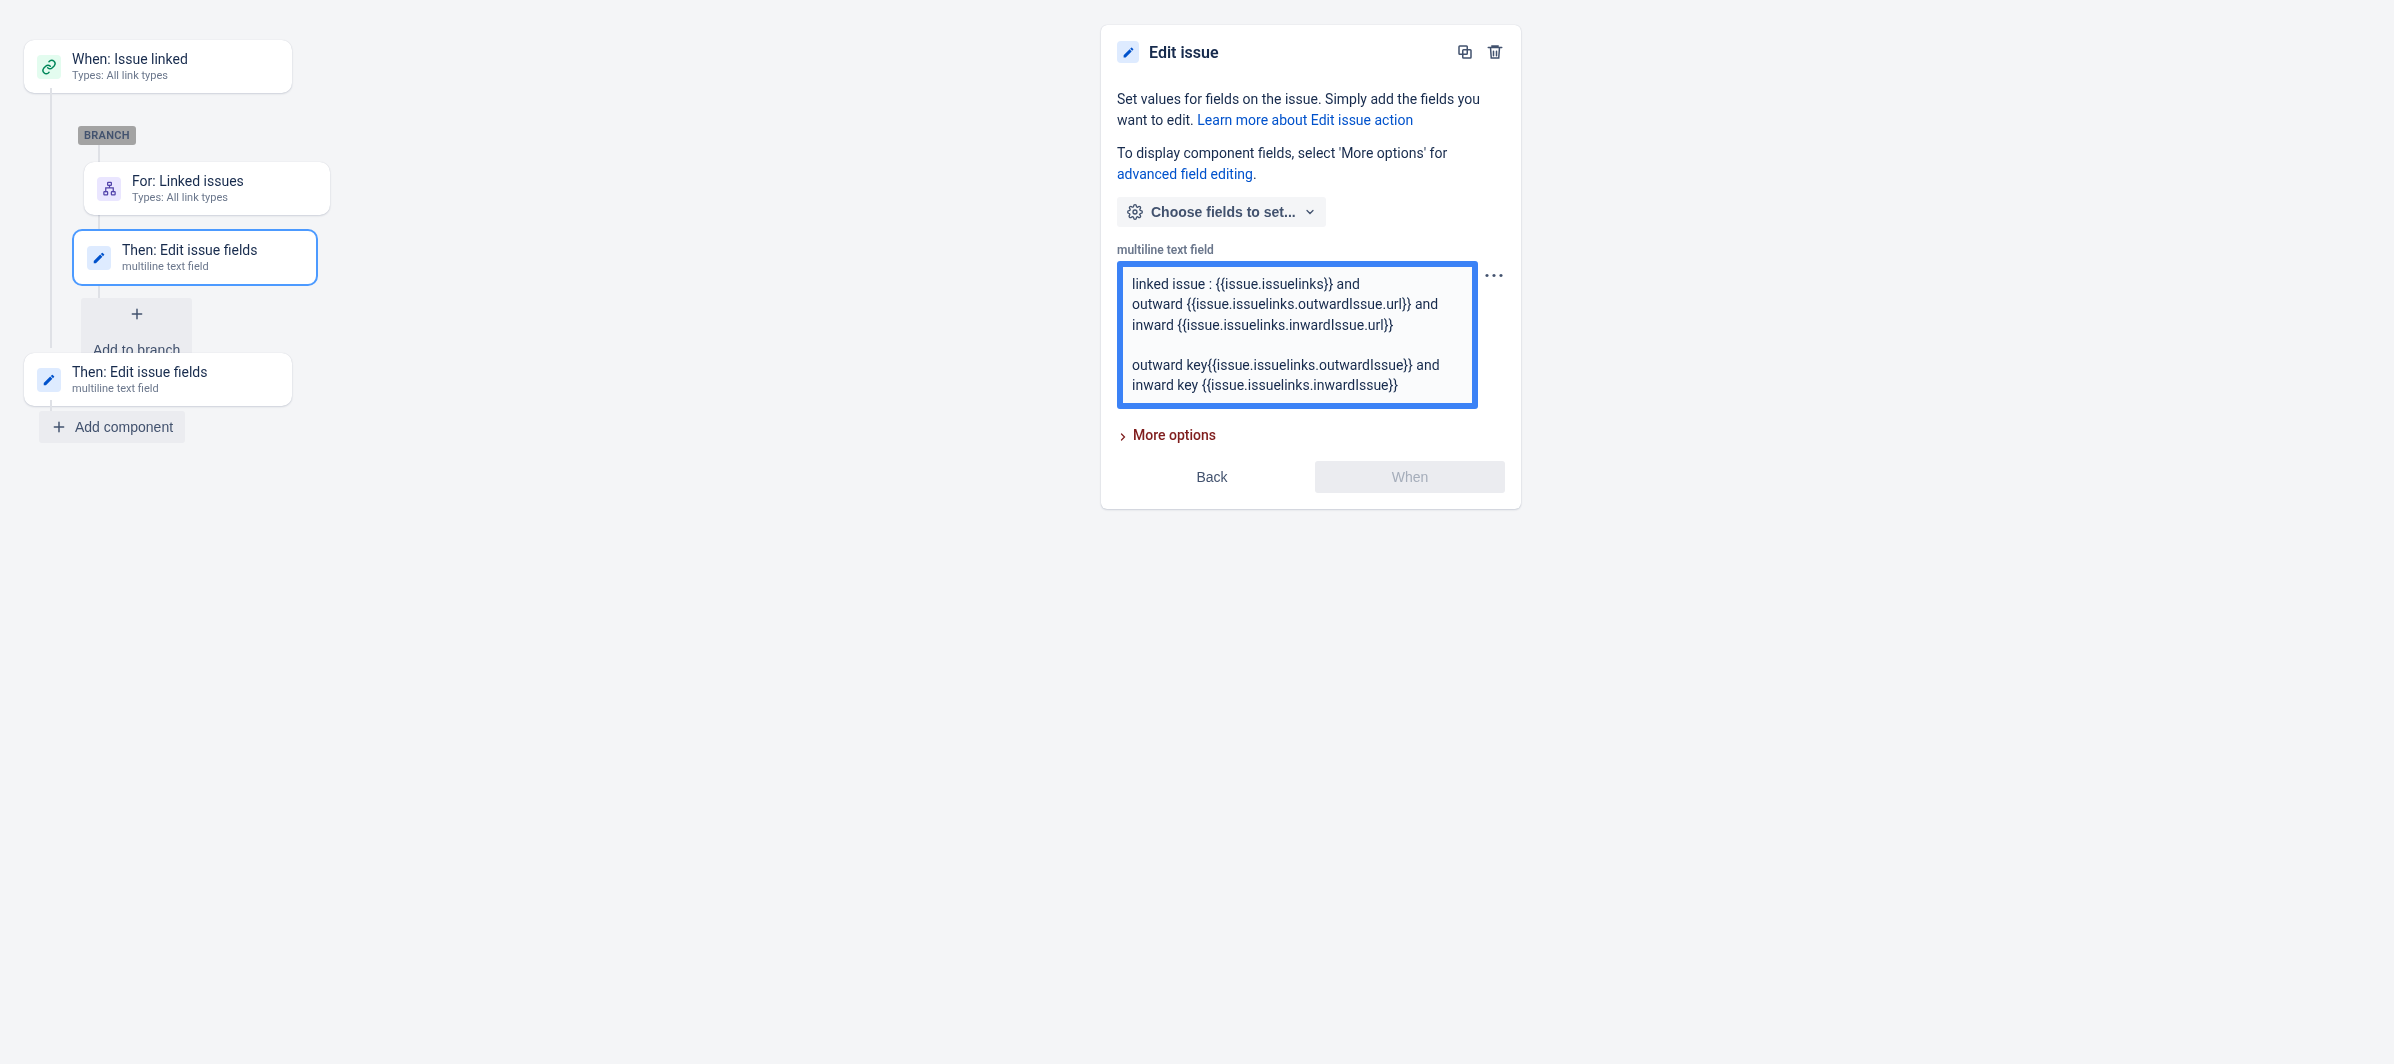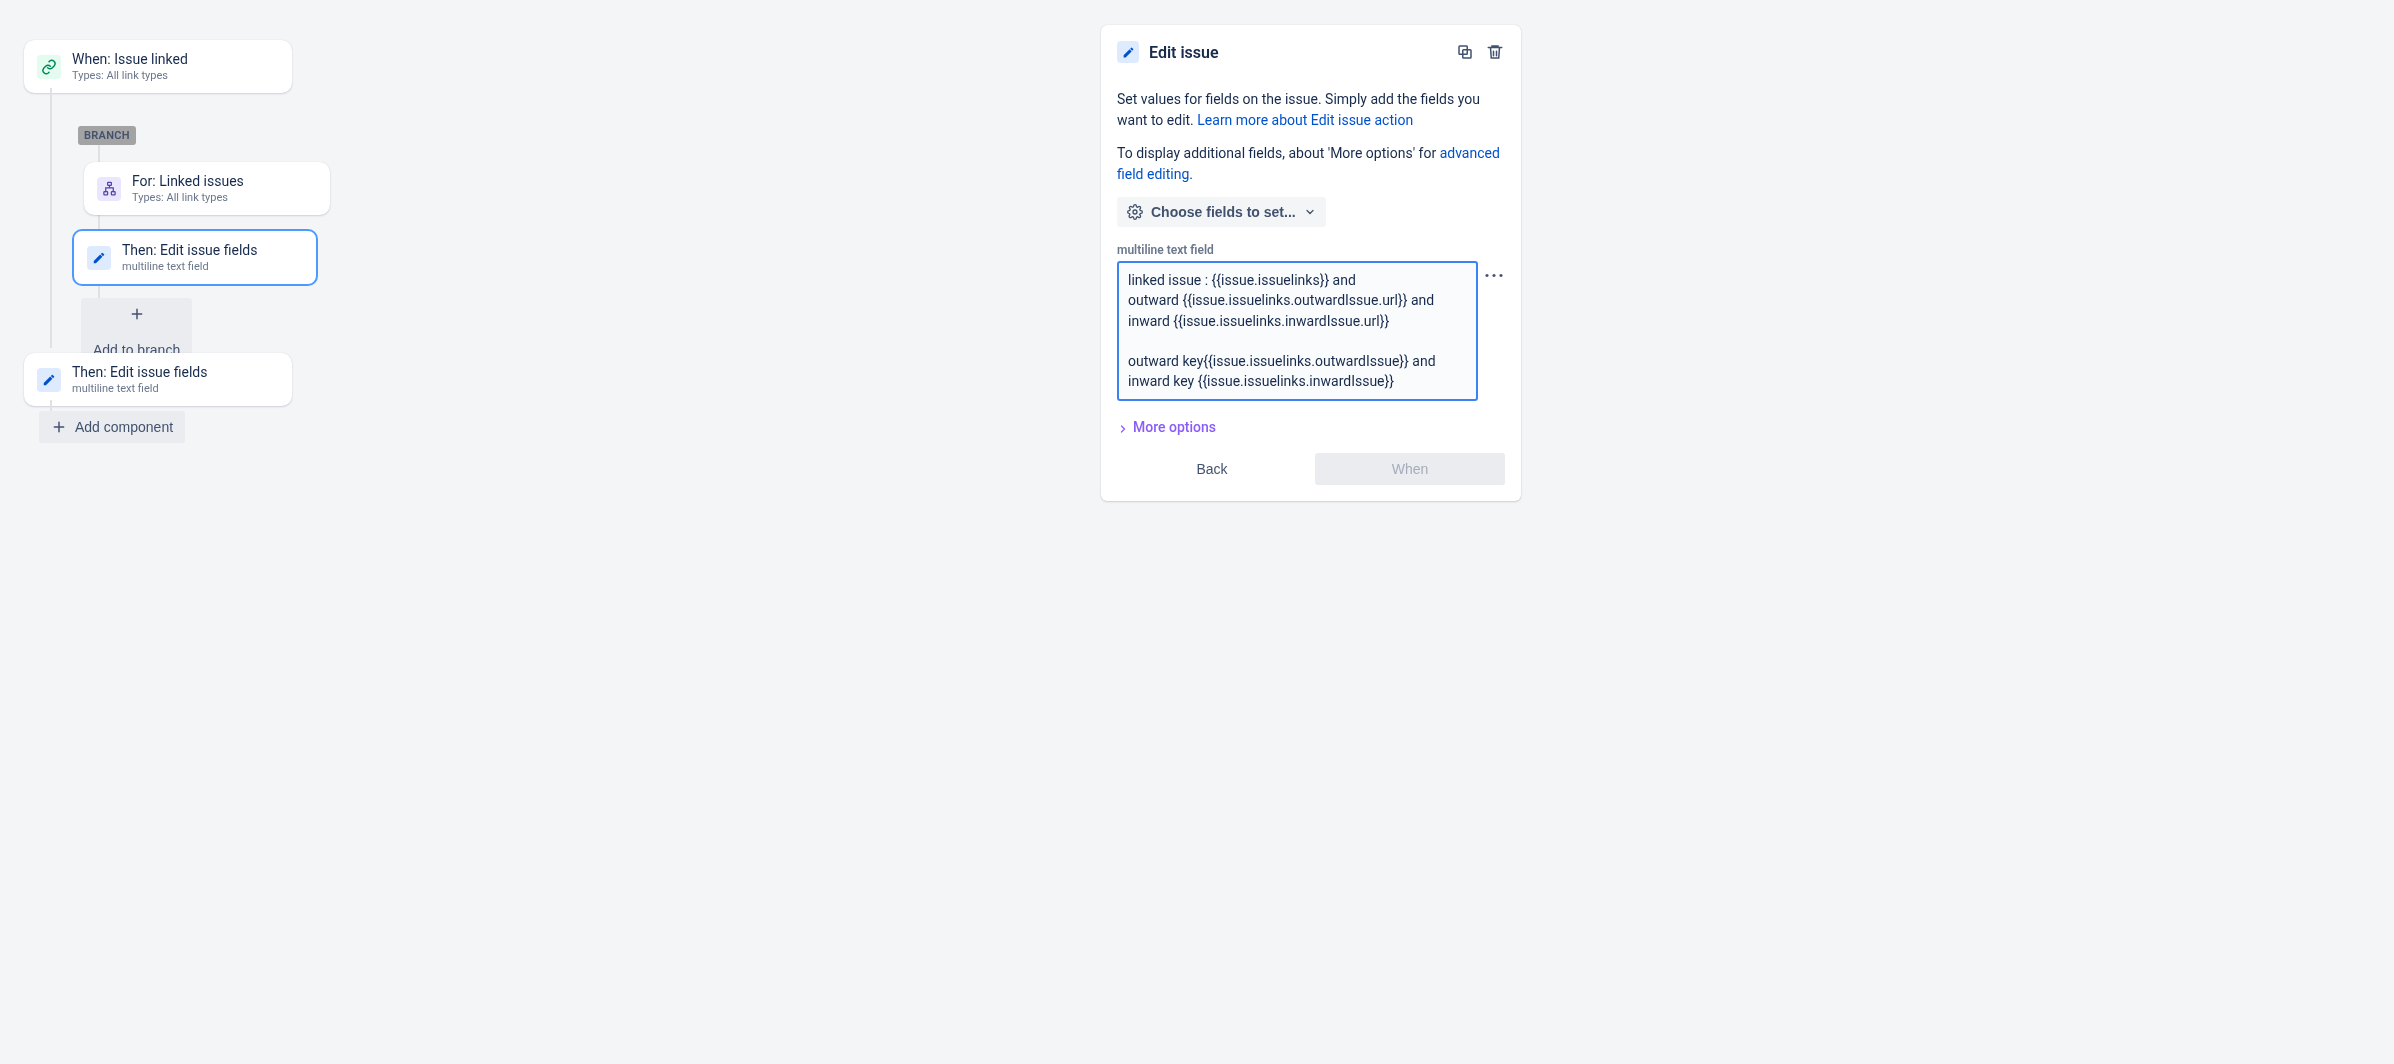--- a/index.html
+++ b/index.html
@@ -155,36 +155,36 @@
     padding:7px 10px;
     font-size:14px; font-weight:600; color:#42526e;
     cursor:pointer;
     margin-bottom:16px;
   }
 
   .field-label { font-size:12px; font-weight:600; color:#6b778c; margin-bottom:4px;}
   .field-row { display:flex; align-items:flex-start; gap:6px;}
   .field-textarea {
     flex:1;
-    border:2px solid #3b82f6;
+    border:6px solid #3b82f6;
     border-radius:3px;
     padding:7px 9px;
     font-size:14px;
     font-family:inherit;
     color:#172b4d;
     resize:none;
     line-height:1.45;
     min-height:90px;
     background:#fafbfc;
   }
   .more-dots { color:#42526e; cursor:pointer; padding:4px 0; font-size:20px; line-height:1; font-weight:700; letter-spacing:1px;}
 
   .more-options {
     display:flex; align-items:flex-end; gap:4px;
-    font-size:14px; color:#8b5cf6; font-weight:500;
+    font-size:14px; color:#7f1d1d; font-weight:500;
     margin-top:18px;
     cursor:pointer;
   }
 
   .panel-foot {
     display:flex; gap:8px; margin-top:18px;
   }
   .btn {
     flex:1;
     border:none;
@@ -307,21 +307,21 @@
           </svg>
       </div>
     </div>
   </div>
 
   <p class="panel-desc">
     <span>Set values for fields on the issue. Simply add the fields you want to edit. </span><a href="#" class="panel-link">Learn more about Edit issue action</a>
   </p>
 
   <p class="panel-desc">
-    <span>To display additional fields, about 'More options' for </span><a href="#" class="panel-link">advanced field editing</a><span>.</span>
+    <span>To display component fields, select 'More options' for </span><a href="#" class="panel-link">advanced field editing</a><span>.</span>
   </p>
 
   <button class="choose-fields">
     <span>
       <svg width="16" height="16" viewBox="0 0 24 24" fill="none" stroke="currentColor" stroke-width="2" stroke-linecap="round">
         <circle cx="12" cy="12" r="3"></circle>
         <path d="M19.4 15a1.7 1.7 0 0 0 .34 1.87l.06.06a2 2 0 1 1-2.83 2.83l-.06-.06a1.7 1.7 0 0 0-1.87-.34 1.7 1.7 0 0 0-1 1.56V21a2 2 0 1 1-4 0v-.09a1.7 1.7 0 0 0-1-1.56 1.7 1.7 0 0 0-1.87.34l-.6.06a2 2 0 1 1-2.83-2.83l.06-.06a1.7 1.7 0 0 0 .34-1.87 1.7 1.7 0 0 0-1.56-1H3a2 2 0 1 1 0-4h.09a1.7 1.7 0 0 0 1.56-1 1.7 1.7 0 0 0-.34-1.87l-.06-.06a2 2 0 1 1 2.83-2.83l.06.06a1.7 1.7 0 0 0 1.87.34 1.7 1.7 0 0 0 1-1.56V3a2 2 0 1 1 4 0v.09a1.7 1.7 0 0 0 1 1.56 1.7 1.7 0 0 0 1.87-.34l.06-.06a2 2 0 1 1 2.83 2.83l-.06.06a1.7 1.7 0 0 0-.34 1.87 1.7 1.7 0 0 0 1.56 1H21a2 2 0 1 1 0 4h-.09a1.7 1.7 0 0 0-1.56 1z"></path>
       </svg>
     </span>
     <span>Choose fields to set...</span>

